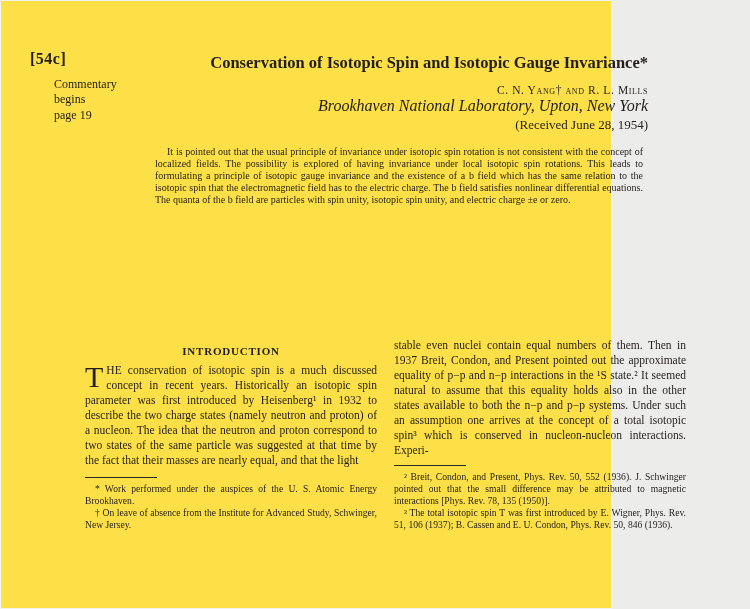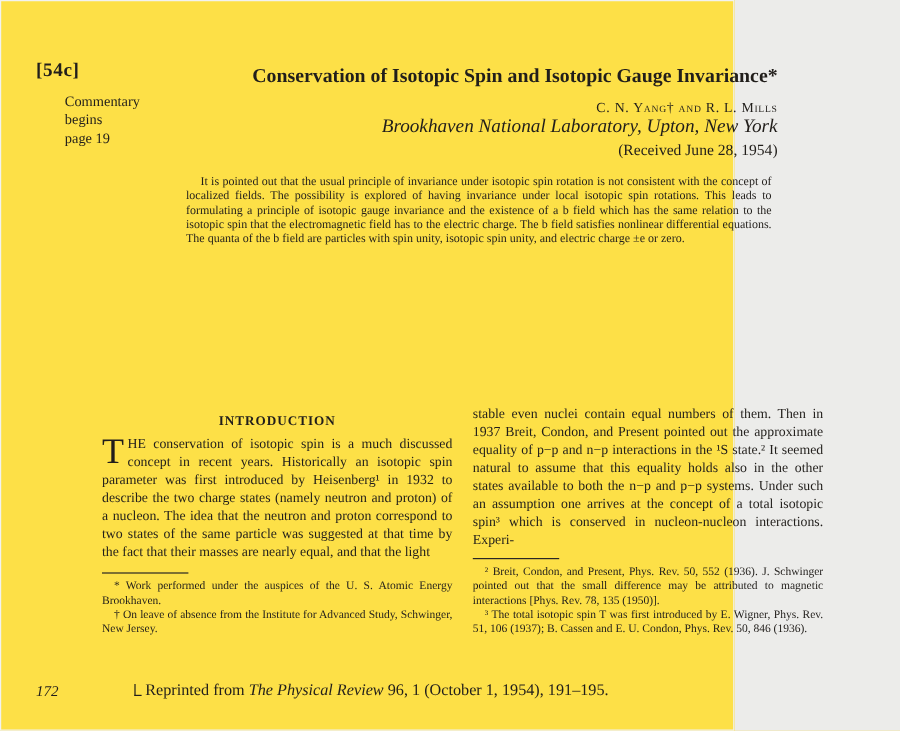--- a/index.html
+++ b/index.html
@@ -113,18 +113,14 @@
       <p class="body-text">stable even nuclei contain equal numbers of them. Then in 1937 Breit, Condon, and Present pointed out the approximate equality of p−p and n−p interactions in the ¹S state.² It seemed natural to assume that this equality holds also in the other states available to both the n−p and p−p systems. Under such an assumption one arrives at the concept of a total isotopic spin³ which is conserved in nucleon-nucleon interactions. Experi-</p>
       <div class="footnotes">
         <div class="fn-rule"></div>
         <p class="footnote">² Breit, Condon, and Present, Phys. Rev. 50, 552 (1936). J. Schwinger pointed out that the small difference may be attributed to magnetic interactions [Phys. Rev. 78, 135 (1950)].</p>
         <p class="footnote">³ The total isotopic spin T was first introduced by E. Wigner, Phys. Rev. 51, 106 (1937); B. Cassen and E. U. Condon, Phys. Rev. 50, 846 (1936).</p>
       </div>
     </div>
 
   </div>
 
-  <div class="footer">
-    <span class="page-number">172</span>
-    <span class="reprint"><span class="corner-mark"></span><span>Reprinted from </span><span class="journal-italic">The Physical Review</span><span> 96, 1 (October 1, 1954), 191–195.</span></span>
-  </div>
 
 </div>
 
 </body></html>

